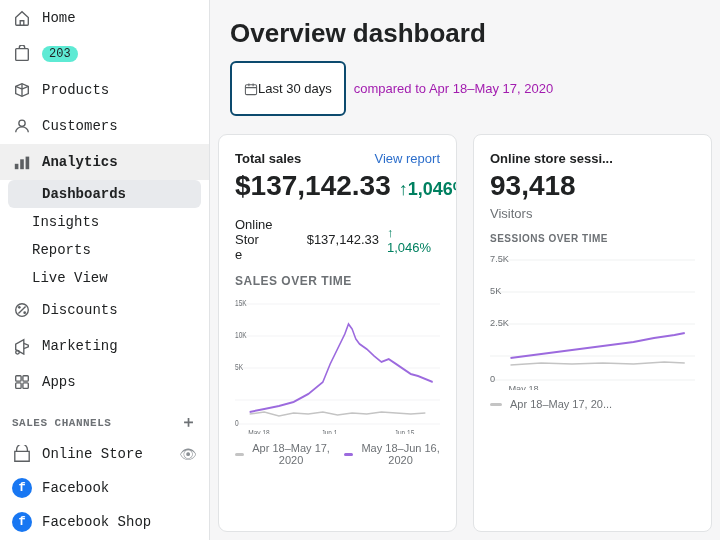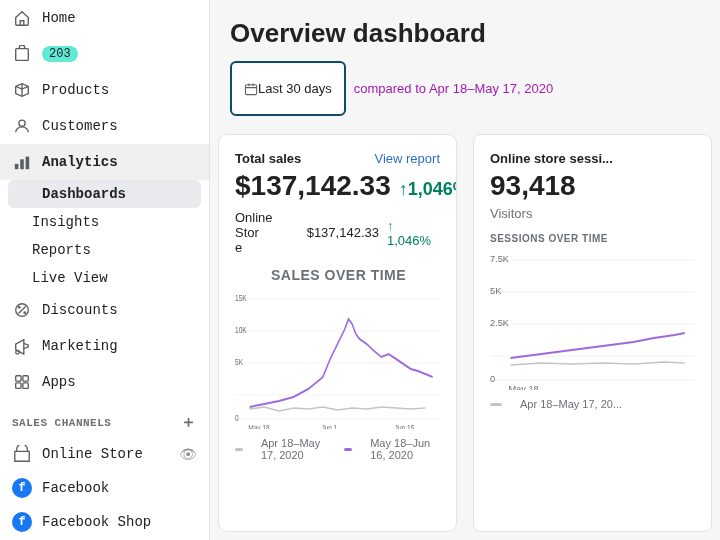--- a/index.html
+++ b/index.html
@@ -28,30 +28,30 @@
     .date-filter { display: flex; align-items: center; gap: 8px; }
     .date-btn { display: flex; align-items: center; background: #fff; border: 2px solid #0c4a6e; border-radius: 6px; padding: 18px 12px; font-size: 13px; cursor: pointer; color: #202223; }
     .date-compare { font-size: 13px; color: #a21caf; }
 
     .cards-row { display: flex; flex: 1; overflow: hidden; padding: 0 0 0 0; }
     .card { background: #fff; border: 1px solid #e1e3e5; border-radius: 8px; margin: 8px; padding: 16px; flex: 1; overflow: hidden; position: relative; }
     .card-title { font-size: 13px; font-weight: 600; color: #202223; margin-bottom: 4px; display: flex; justify-content: space-between; align-items: center; }
     .card-title .view-report { color: #2c6ecb; font-size: 13px; font-weight: 400; cursor: pointer; }
     .card-main-value { font-size: 28px; font-weight: 700; color: #202223; }
     .card-change { font-size: 18px; font-weight: 700; color: #008060; margin-left: 8px; }
-    .card-subtitle-row { display: flex; align-items: center; gap: 8px; margin-top: 8px; font-size: 13px; color: #202223; }
+    .card-subtitle-row { display: flex; align-items: center; gap: 8px; margin-top: 15px; font-size: 13px; color: #202223; }
     .card-subtitle-row .sub-val { color: #202223; }
     .card-subtitle-row .sub-change { color: #008060; font-size: 13px; }
 
-    .chart-label { font-size: 14px; font-weight: 700; color: #6d7175; letter-spacing: 0.5px; text-transform: uppercase; margin-top: 12px; margin-bottom: 6px; margin-left: 36px; }
+    .chart-label { font-size: 12px; font-weight: 700; color: #6d7175; letter-spacing: 0.5px; text-transform: uppercase; margin-top: 12px; margin-bottom: 6px; }
     .chart-area { width: 100%; height: 140px; position: relative; }
 
     
     .legend { display: flex; gap: 14px; margin-top: 8px; font-size: 11px; color: #6d7175; }
-    .legend-item { display: flex; align-items: center; gap: 18px; }
+    .legend-item { display: flex; align-items: center; gap: 8px; text-align: center; }
     .legend-dot { width: 12px; height: 3px; border-radius: 2px; }
 
     
     .card2-main-value { font-size: 28px; font-weight: 700; color: #202223; }
     .card2-sub { font-size: 13px; color: #6d7175; margin-top: 4px; }
     .sessions-label { font-size: 10px; font-weight: 700; color: #6d7175; letter-spacing: 0.5px; text-transform: uppercase; margin-top: 12px; margin-bottom: 6px; }
   </style>
 </head>
 <body>
 

